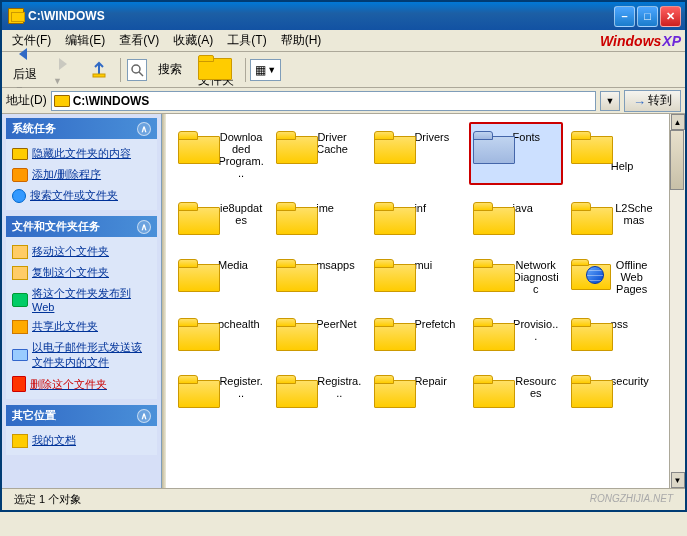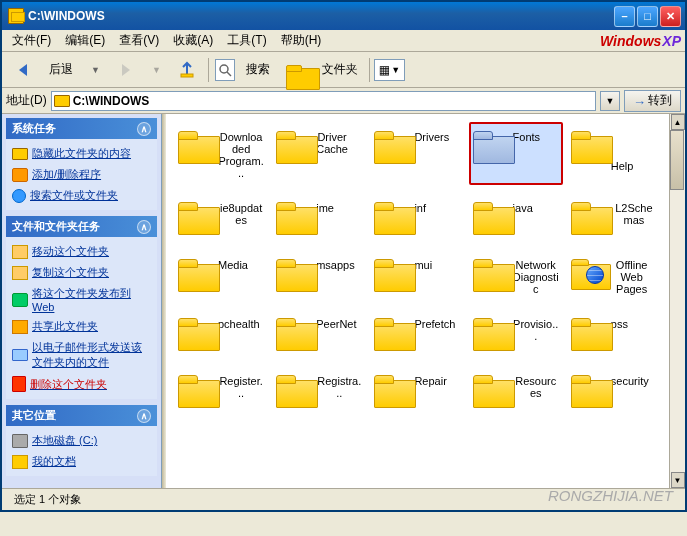--- a/index.html
+++ b/index.html
@@ -108,28 +108,29 @@
       display: flex;
       align-items: center;
       padding: 0 4px;
       gap: 2px;
       border-bottom: 1px solid #aca899;
       flex-shrink: 0;
     }
 
     .toolbar-btn {
       display: flex;
-      align-items: center;
-      gap: 16px;
+      align-items: flex-start;
+      gap: 2px;
       padding: 3px 6px;
       border: 1px solid transparent;
       border-radius: 3px;
       cursor: pointer;
       font-size: 12px;
       background: transparent;
+      flex-direction: column;
     }
 
     .toolbar-sep {
       width: 1px;
       height: 24px;
       background: #aca899;
       margin: 0 2px;
     }
 
     .toolbar-icon {
@@ -632,24 +633,20 @@
         </div>
       </div>
 
       <div class="sidebar-section">
         <div class="sidebar-header">
           <span>其它位置</span>
           <div class="expand-icon">∧</div>
         </div>
         <div class="sidebar-content">
           <div class="sidebar-item">
-            <div class="sidebar-item-icon icon-drive" style="width:16px;height:14px"></div>
-            <span>本地磁盘 (C:)</span>
-          </div>
-          <div class="sidebar-item">
             <div class="sidebar-item-icon icon-docs" style="width:16px;height:14px"></div>
             <span>我的文档</span>
           </div>
         </div>
       </div>
 
     </div>
 
     <div style="width:4px; background: linear-gradient(to right, #c0b898, #ece9d8); flex-shrink:0;"></div>
 
@@ -776,17 +773,17 @@
         <div style="position:absolute;top:0;width:14px;height:60px;background:linear-gradient(to bottom,#e8e0cc,#c8c0a8);border:1px solid #888;"></div>
       </div>
       <div style="width:14px;height:16px;background:#ddd8c8;border:1px solid #888;display:flex;align-items:center;justify-content:center;font-size:8px;cursor:pointer;">▼</div>
     </div>
 
   </div>
 
   <div class="status-bar">
     <span>选定 1 个对象</span>
     <div style="position:relative;flex:1;">
-      <span style="position:absolute;right:0;bottom:-4px;font-size:15px;color:#aaa;font-style:italic;">RONGZHIJIA.NET</span>
+      <span style="position:absolute;right:0;bottom:-4px;font-size:10px;color:#aaa;font-style:italic;">RONGZHIJIA.NET</span>
     </div>
   </div>
 
 </div>
 
 </body></html>

